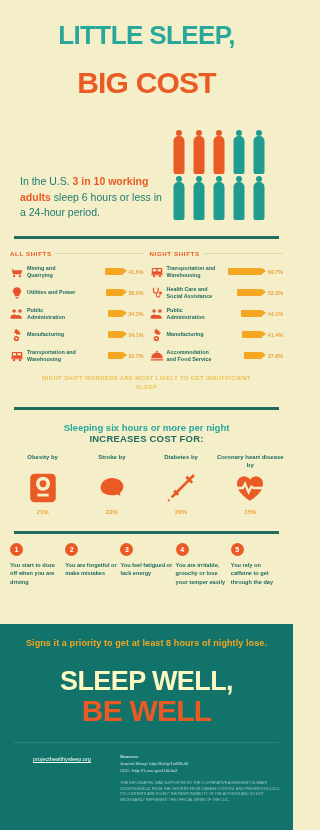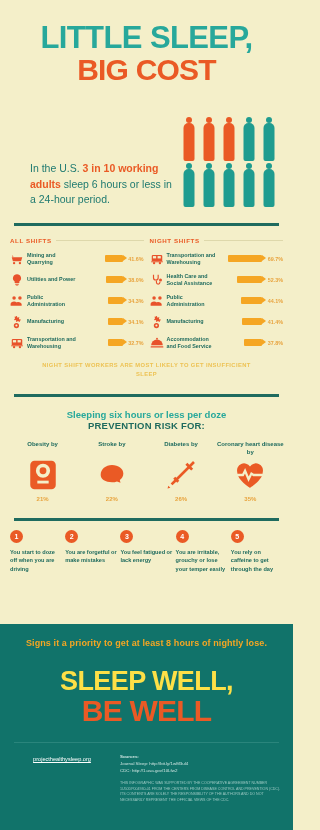--- a/index.html
+++ b/index.html
@@ -8,29 +8,29 @@
     background:#f4efc9;
     font-family:"Liberation Sans",sans-serif;
     -webkit-font-smoothing:antialiased;
   }
   .page{position:relative;width:293px;height:830px;background:#f4efc9;}
 
   
   .hero{padding:22px 0 0 0;}
   .title1{
     text-align:center;color:#27a89b;
-    font-size:31px;font-weight:bold;letter-spacing:-0.6px;line-height:1;
+    font-size:26px;font-weight:bold;letter-spacing:-0.6px;line-height:1;
     font-family:"Liberation Sans",sans-serif;
   }
   .title2{
     text-align:center;color:#ea5a25;
     font-size:30px;font-weight:bold;letter-spacing:-0.8px;line-height:1;
-    margin-top:2px;
-  }
-  .heroflex{display:flex;align-items:flex-end;margin-top:30px;padding-left:30px;}
+    margin-top:20px;
+  }
+  .heroflex{display:flex;align-items:flex-end;margin-top:30px;padding-left:20px;}
   .intro{
     width:150px;color:#1f7a70;font-size:10.5px;line-height:1.45;
   }
   .intro b{color:#ea5a25;}
   .people{flex:1;position:relative;height:92px;}
   .prow{display:flex;align-items:flex-end;gap:2px;height:46px;}
   .fig{width:18px;height:44px;position:relative;}
   .fig .head{position:absolute;top:0;left:50%;transform:translateX(-50%);
     width:6px;height:6px;border-radius:50%;}
   .fig .body{position:absolute;top:6px;left:50%;transform:translateX(-50%);
@@ -87,21 +87,21 @@
   }
   .wtext{font-size:5.6px;font-weight:bold;color:#1f6b5e;line-height:1.45;}
 
   
   .teal{position:absolute;left:0;right:0;top:624px;bottom:0;background:#11736a;}
   .cta{
     text-align:center;color:#ffffff;font-size:9px;font-weight:bold;
     padding-top:14px;letter-spacing:.1px;
   }
   .cta span{color:#f5a623;}
-  .big1{text-align:center;color:#fde047;font-size:27px;font-weight:bold;
+  .big1{text-align:center;color:#fef9c3;font-size:27px;font-weight:bold;
     letter-spacing:-0.6px;line-height:1;margin-top:20px;}
   .big2{text-align:center;color:#ea5a25;font-size:30px;font-weight:bold;
     letter-spacing:-0.8px;line-height:1;margin-top:1px;}
   .fline{height:1px;background:#2a857c;margin:16px 14px 0 14px;}
   .fbot{display:flex;padding:10px 12px 0 12px;gap:8px;}
   .logo{width:100px;flex:none;}
   .logobox{position:relative;height:52px;}
   .logobox svg{width:100px;height:52px;display:block;}
   .site{font-size:5.6px;color:#ffffff;text-align:center;margin-top:3px;
     text-decoration:underline;}
@@ -328,22 +328,22 @@
               <span class="bar" style="width:18.4390243902439px"></span>
               <span class="pct">37.8%</span>
             </span>
           </div>
         </div>
     </div>
   </div>
   <div class="notice">NIGHT SHIFT WORKERS ARE MOST LIKELY TO GET INSUFFICIENT SLEEP</div>
 
   <div class="rule"></div>
-  <div class="risk-t1">Sleeping six hours or less per doze</div>
-  <div class="risk-t2">PREVENTION RISK FOR:</div>
+  <div class="risk-t1">Sleeping six hours or more per night</div>
+  <div class="risk-t2">INCREASES COST FOR:</div>
   <div class="risks" id="risk-items">
       <div class="risk">
         <div class="rl">Obesity by</div>
         <div class="ri">
           <svg viewBox="0 0 24 24" width="34" height="34">
             <rect x="3" y="2" width="18" height="20" rx="3"></rect>
             <circle cx="12" cy="9" r="5" fill="#f4efc9"></circle>
             <circle cx="12" cy="9" r="2.4"></circle>
             <rect x="8" y="16" width="8" height="2" fill="#f4efc9"></rect>
           </svg>

